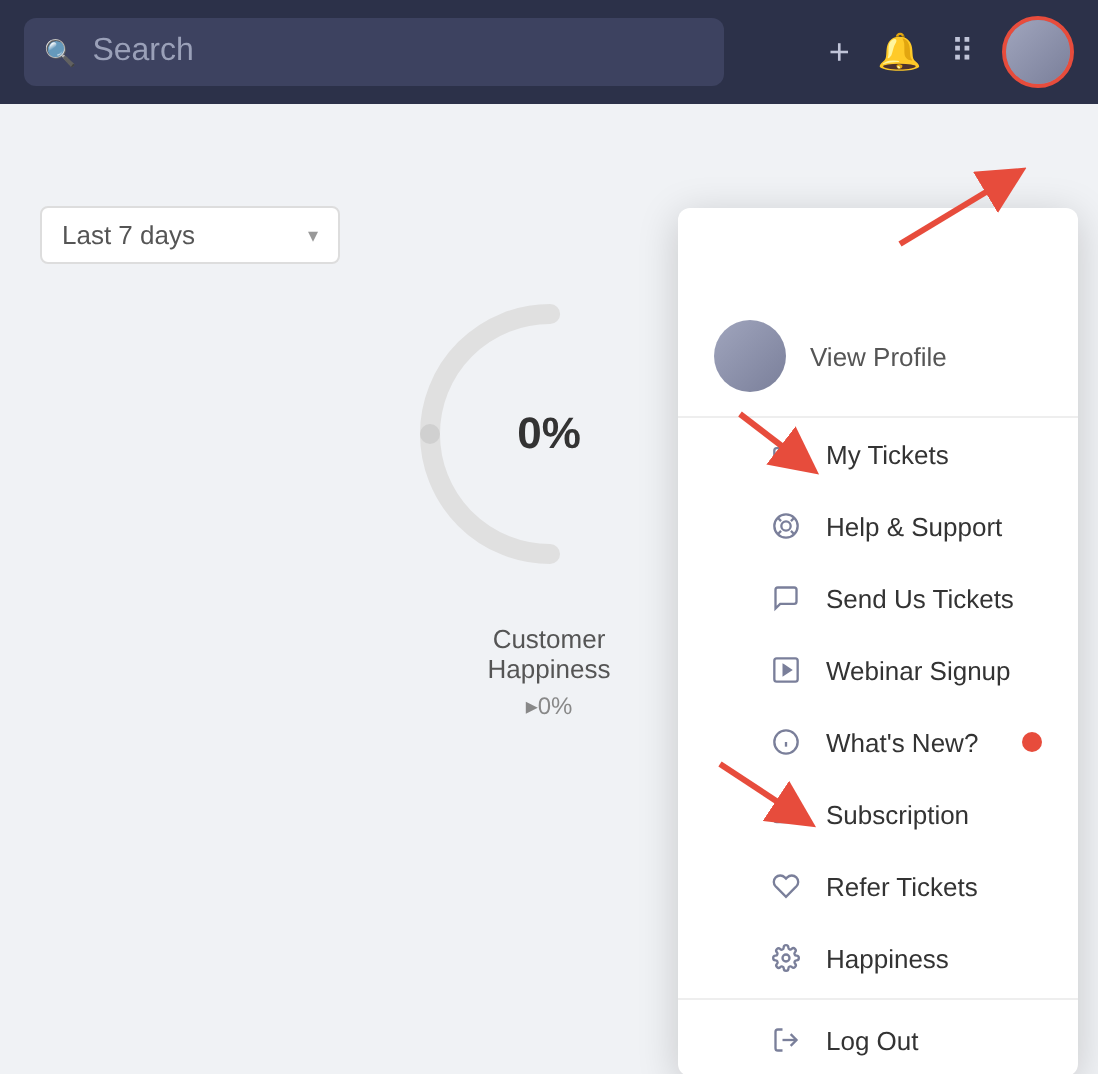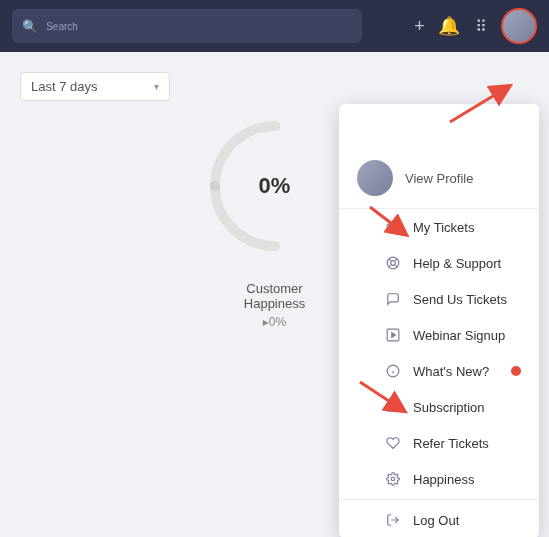--- a/index.html
+++ b/index.html
@@ -40,21 +40,21 @@
     .search-icon-wrap {
       color: #9aa0b8;
       font-size: 13px;
     }
 
     .search-input {
       background: transparent;
       border: none;
       outline: none;
       color: #86efac;
-      font-size: 10px;
+      font-size: 16px;
       width: 100%;
     }
 
     .search-input::placeholder { color: #9aa0b8; }
 
     .nav-icons {
       display: flex;
       align-items: center;
       gap: 14px;
       margin-left: auto;
@@ -109,20 +109,21 @@
       align-items: center;
       background: white;
       border: 1px solid #ddd;
       border-radius: 4px;
       padding: 6px 10px;
       width: 150px;
       font-size: 13px;
       color: #555;
       cursor: pointer;
       gap: 8px;
+      margin-top: 31px;
     }
 
     .date-dropdown-arrow {
       margin-left: auto;
       font-size: 10px;
       color: #999;
     }
 
     .gauge-container {
       display: flex;

